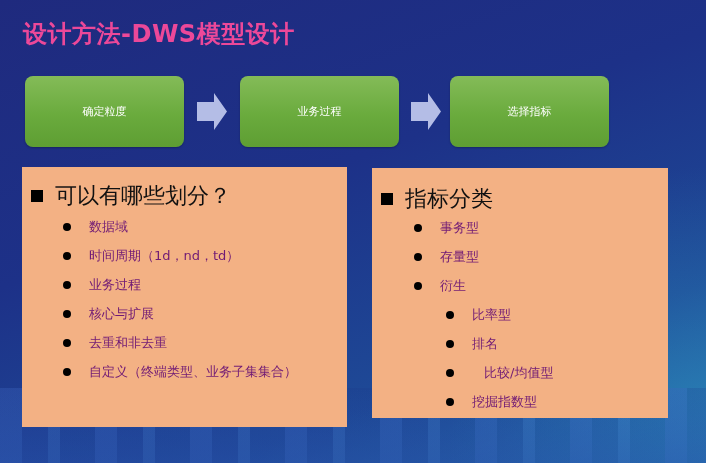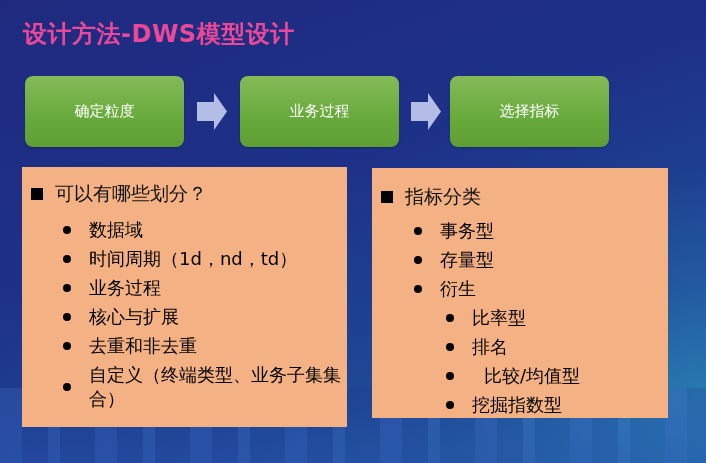--- a/index.html
+++ b/index.html
@@ -20,41 +20,41 @@
       background: radial-gradient(ellipse at 100% 100%, rgba(50,160,200,0.45) 0%, rgba(40,120,190,0) 70%);
     }
     .title {
       position: absolute; left: 23px; top: 18px;
       color: #ec4899; font-size: 24px; font-weight: bold; letter-spacing: 0.5px;
     }
     .step {
       position: absolute; top: 76px; width: 159px; height: 71px;
       border-radius: 8px;
       background: linear-gradient(180deg, #84bb58 0%, #6aab3d 55%, #5e9e33 100%);
-      color: #ffffff; font-size: 15px;
+      color: #ffffff; font-size: 11px;
       display: flex; align-items: center; justify-content: center;
       box-shadow: 0 1px 2px rgba(0,0,0,0.25);
     }
     .arrow {
       position: absolute; top: 93px; width: 30px; height: 37px;
     }
     .panel {
       position: absolute; background: #f3b184;
       color: #111111;
     }
     .panel-left { left: 22px; top: 167px; width: 325px; height: 260px; }
     .panel-right { left: 372px; top: 168px; width: 296px; height: 250px; }
     .head {
       position: absolute; display: flex; align-items: center;
-      font-size: 19px; color: #111;
+      font-size: 22px; color: #111;
     }
     .sq { width: 12px; height: 12px; background: #000; margin-right: 12px; flex: none; }
     .item {
       position: absolute; display: flex; align-items: center;
-      font-size: 18px; color: #000000;
+      font-size: 13px; color: #701a75;
     }
     .dot { width: 8px; height: 8px; border-radius: 50%; background: #000; margin-right: 18px; flex: none; }
   </style>
 </head>
 <body>
 
 <div class="bg-glow"></div>
 <div class="bg-city"></div>
 
 <div class="title">设计方法-DWS模型设计</div>

